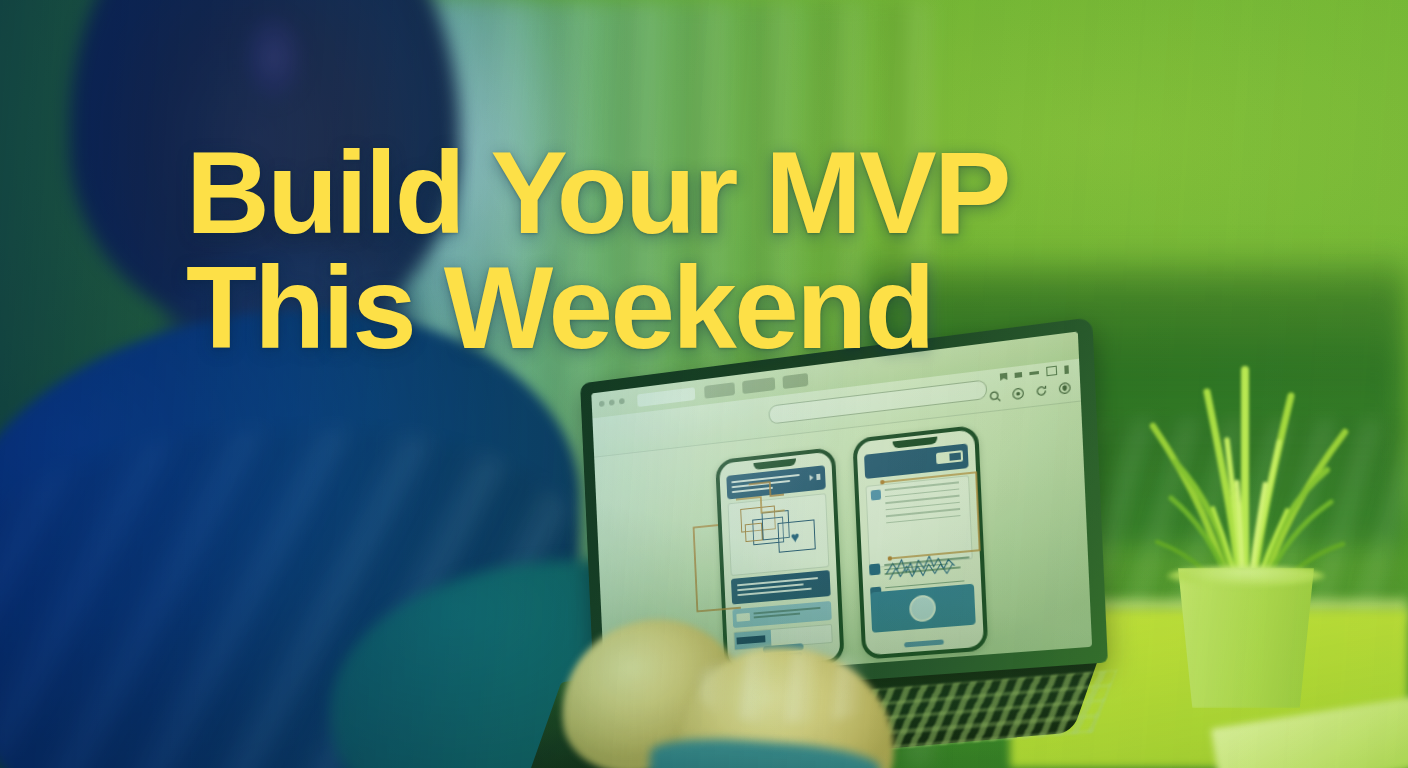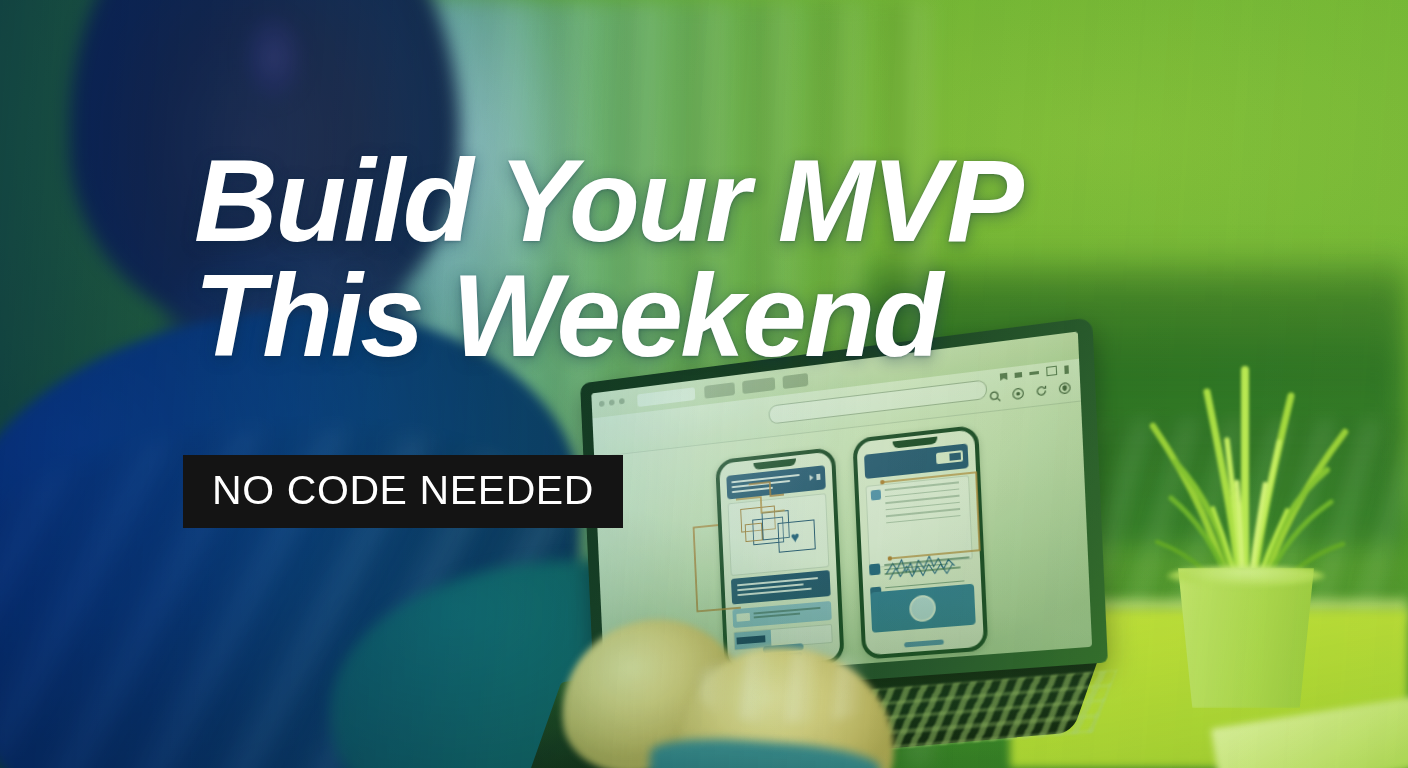--- a/index.html
+++ b/index.html
@@ -386,30 +386,29 @@
       rgba(0,0,0,0) 62%,
       rgba(120,190,60,0.08) 100%);
     pointer-events: none;
   }
 
   
   .headline {
     position: absolute;
     left: 186px; top: 136px;
     width: 960px;
-    margin: 8px;
+    margin: 0;
     font-family: "Liberation Sans", sans-serif;
     font-weight: 700;
     font-size: 116px;
     line-height: 0.99;
     letter-spacing: -2.6px;
-    color: #ffffff;
+    color: #fde047;
     text-shadow: 0 3px 16px rgba(10,40,70,.42), 0 1px 3px rgba(10,40,70,.30);
     white-space: pre-line;
-    font-style: italic;
   }
   .badge {
     position: absolute;
     left: 183px; top: 455px;
     padding: 15px 29px 17px 29px;
     background: #141414;
     color: #ffffff;
     font-family: "Liberation Sans", sans-serif;
     font-weight: 400;
     font-size: 41px;
@@ -667,15 +666,14 @@
   <div class="hand hand-left"></div>
   <div class="hand hand-right"></div>
   <div class="layer hand-knuckles"></div>
   <div class="layer cuff"></div>
 
   <div class="grade"></div>
   <div class="grade2"></div>
 
   <h1 class="headline">Build Your MVP
 This Weekend</h1>
-  <div class="badge">NO CODE NEEDED</div>
 
 </div>
 
 </body></html>

